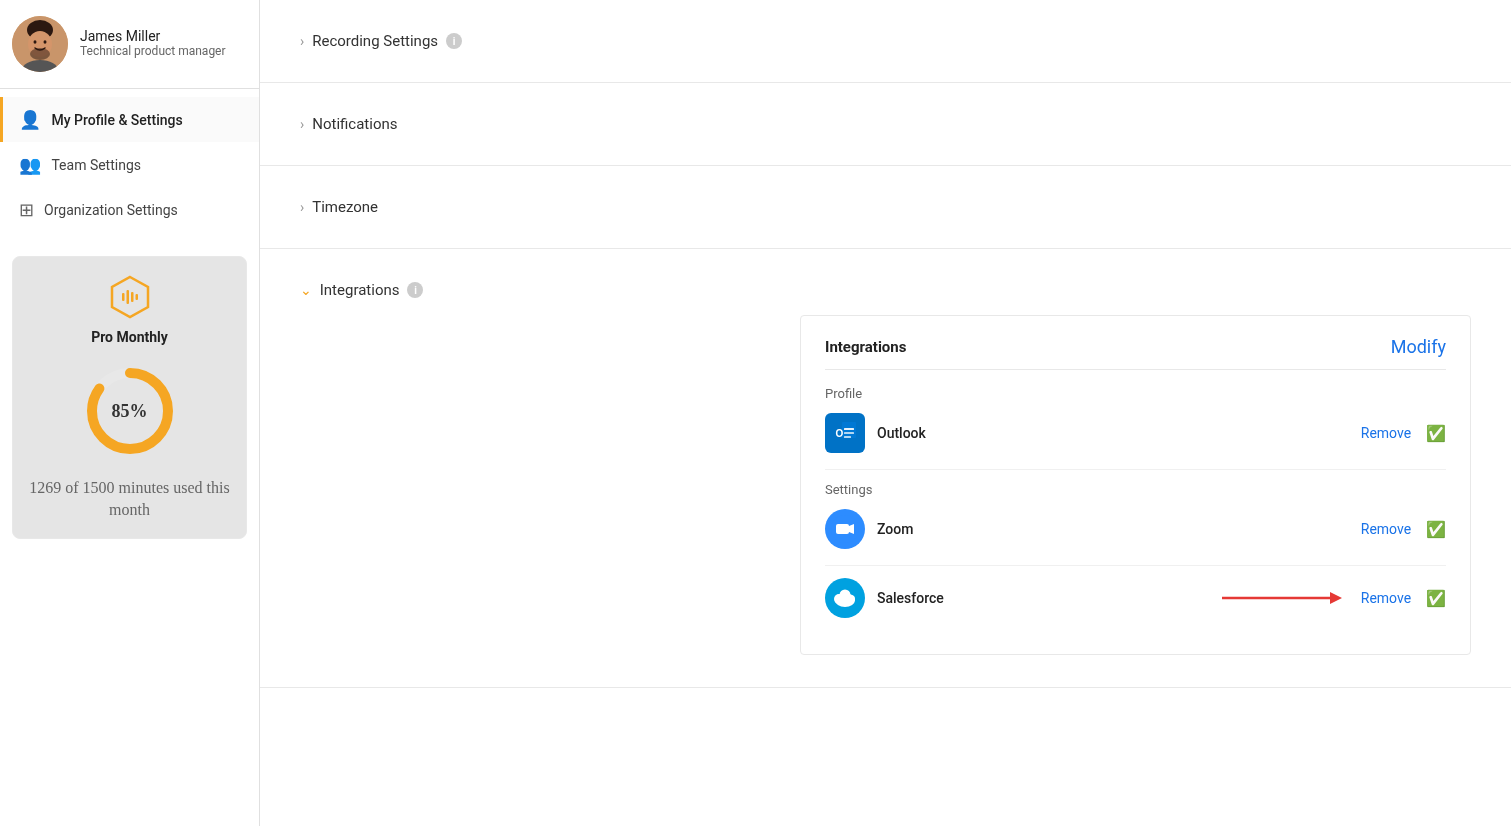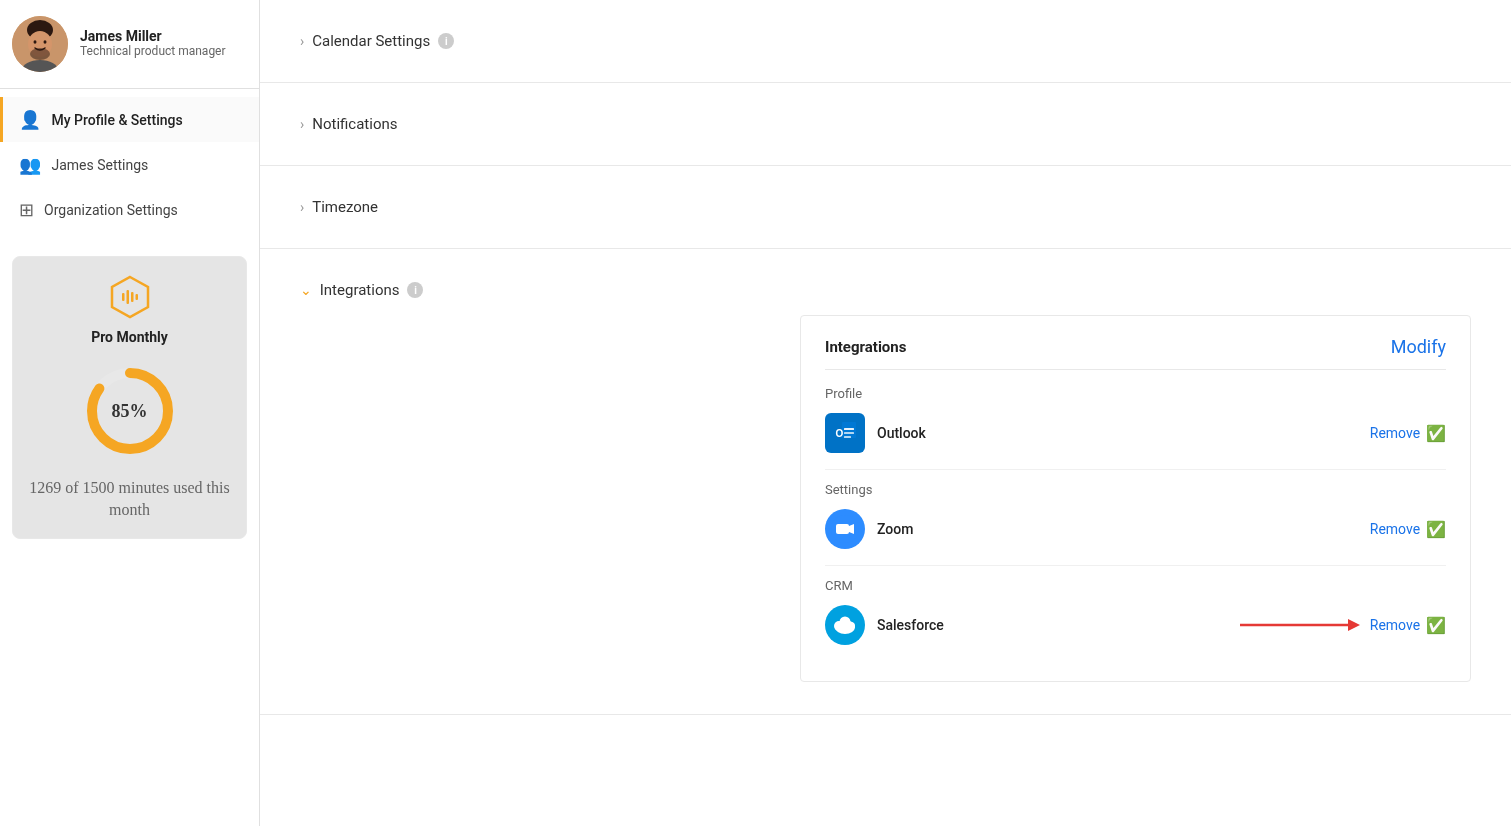--- a/index.html
+++ b/index.html
@@ -39,21 +39,21 @@
       height: 100%;
       background: linear-gradient(180deg, #d4a574 0%, #c9956a 100%);
       display: flex;
       align-items: center;
       justify-content: center;
       font-size: 24px;
       color: #fff;
     }
 
     .user-info { display: flex; flex-direction: column; }
-    .user-name { font-weight: 700; font-size: 14px; color: #222; }
+    .user-name { font-weight: 400; font-size: 14px; color: #222; }
     .user-title { font-size: 12px; color: #666; line-height: 1.3; }
 
     .nav-menu { padding: 8px 0; }
     .nav-item {
       display: flex;
       align-items: center;
       padding: 12px 16px;
       cursor: pointer;
       font-size: 14px;
       color: #444;
@@ -195,21 +195,21 @@
       color: #fff;
       flex-shrink: 0;
     }
 
     .outlook-logo { background: #0072c6; }
     .zoom-logo { background: #2d8cff; border-radius: 50%; }
     .salesforce-logo { background: #00a1e0; border-radius: 50%; }
 
     .integration-name { font-size: 14px; font-weight: 500; color: #222; }
 
-    .integration-right { display: flex; align-items: center; gap: 6px; }
+    .integration-right { display: flex; align-items: center; gap: 15px; }
     .remove-link { color: #1a73e8; font-size: 14px; cursor: pointer; }
     .check-icon { color: #34a853; font-size: 16px; }
 
     .integration-separator { border: none; border-top: 1px solid #f0f0f0; margin: 12px 0; }
 
     
     .arrow-container {
       position: relative;
       display: flex;
       align-items: center;
@@ -249,21 +249,21 @@
     </div>
   </div>
 
   <nav class="nav-menu">
     <div class="nav-item active">
       <span class="nav-icon">👤</span>
       <span>My Profile &amp; Settings</span>
     </div>
     <div class="nav-item">
       <span class="nav-icon">👥</span>
-      <span>James Settings</span>
+      <span>Team Settings</span>
     </div>
     <div class="nav-item">
       <span class="nav-icon">⊞</span>
       <span>Organization Settings</span>
     </div>
   </nav>
 
   <div class="plan-card">
 
     <div class="plan-icon">
@@ -291,21 +291,21 @@
     <div class="plan-usage">1269 of 1500 minutes used this month</div>
   </div>
 
 </div>
 
 <div class="main-content">
 
   <div class="section-row">
     <div class="section-header">
       <span class="chevron-icon">›</span>
-      <span class="section-title">Calendar Settings</span>
+      <span class="section-title">Recording Settings</span>
       <span class="info-icon">i</span>
     </div>
   </div>
 
   <div class="section-row">
     <div class="section-header">
       <span class="chevron-icon">›</span>
       <span class="section-title">Notifications</span>
     </div>
   </div>
@@ -372,21 +372,20 @@
           <div class="integration-right">
             <a class="remove-link">Remove</a>
             <span class="check-icon">✅</span>
           </div>
         </div>
       </div>
 
       <hr class="integration-separator">
 
       <div>
-        <div class="integration-group-label">CRM</div>
         <div class="integration-item">
           <div class="integration-left">
             <div class="integration-logo salesforce-logo">
               <svg width="34" height="34" viewBox="0 0 34 34" fill="none">
                 <circle cx="17" cy="17" r="17" fill="#00a1e0"></circle>
 
                 <ellipse cx="17" cy="19" rx="10" ry="7" fill="#fff"></ellipse>
                 <circle cx="11" cy="18" r="5" fill="#fff"></circle>
                 <circle cx="23" cy="18" r="4" fill="#fff"></circle>
                 <circle cx="17" cy="14" r="5.5" fill="#fff"></circle>

